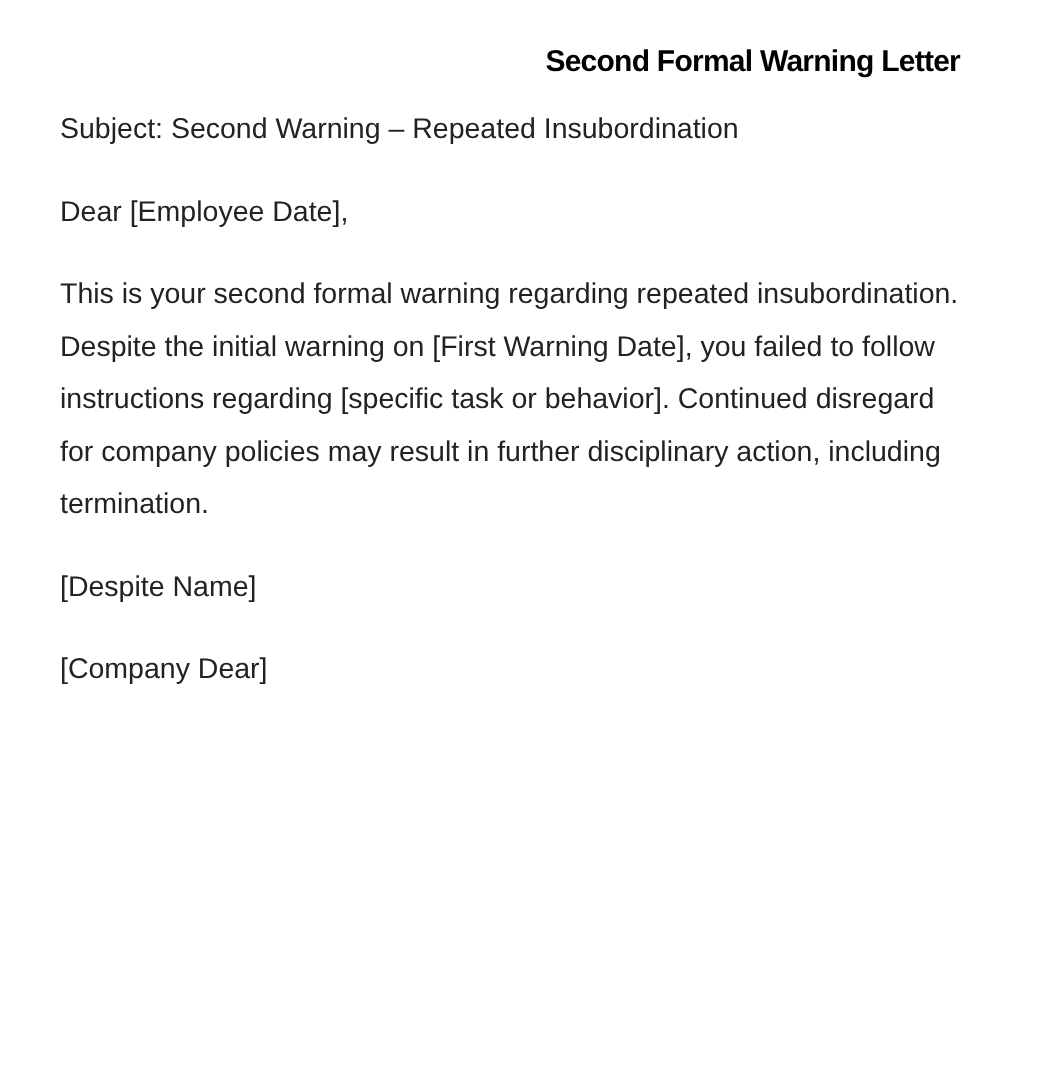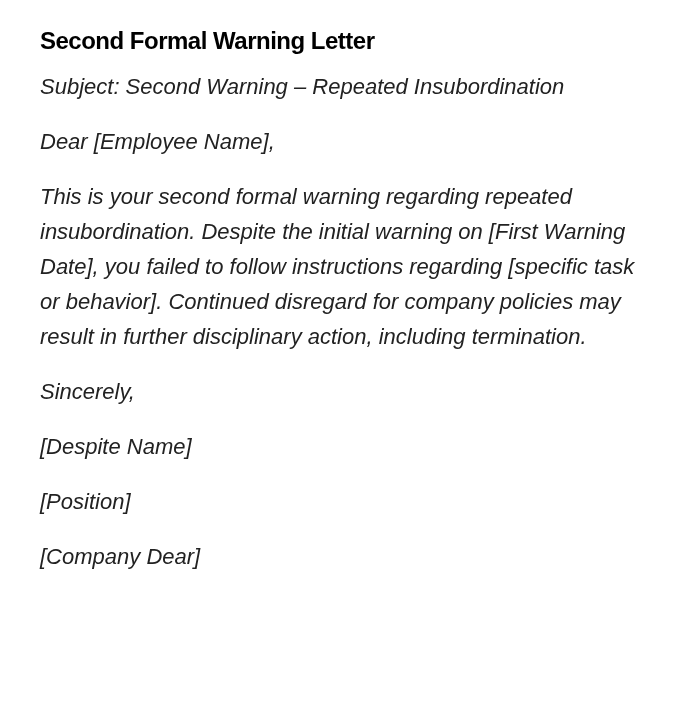--- a/index.html
+++ b/index.html
@@ -2,34 +2,32 @@
 <html><head>
 <meta charset="utf-8">
 <style>
   html, body { margin: 0; padding: 0; background: #ffffff; }
   body { width: 700px; height: 711px; overflow: hidden; position: relative; }
   .page {
     position: absolute; left: 40px; top: 24px; width: 600px;
     font-family: "Liberation Sans", sans-serif; color: #1a1a1a;
   }
   .title {
-    font-size: 24px; font-weight: bold; color: #000; margin: 0;
-    letter-spacing: -0.5px; line-height: 34px;
+    font-size: 20px; font-weight: bold; color: #000; margin: 0;
+    letter-spacing: -0.5px; line-height: 34px; text-align: right;
   }
   .p {
-    font-size: 22px; line-height: 35px; margin: 0; color: #222; font-style: italic;
+    font-size: 19px; line-height: 35px; margin: 0; color: #222;
   }
   .subject { margin-top: 11px; }
   .gap { margin-top: 20px; }
 </style>
 </head>
 <body>
 
 <div class="page">
   <h1 class="title">Second Formal Warning Letter</h1>
   <p class="p subject">Subject: Second Warning – Repeated Insubordination</p>
-  <p class="p gap">Dear [Employee Name],</p>
+  <p class="p gap">Dear [Employee Date],</p>
   <p class="p gap">This is your second formal warning regarding repeated insubordination. Despite the initial warning on [First Warning Date], you failed to follow instructions regarding [specific task or behavior]. Continued disregard for company policies may result in further disciplinary action, including termination.</p>
-  <p class="p gap">Sincerely,</p>
   <p class="p gap">[Despite Name]</p>
-  <p class="p gap">[Position]</p>
   <p class="p gap">[Company Dear]</p>
 </div>
 
 </body></html>

